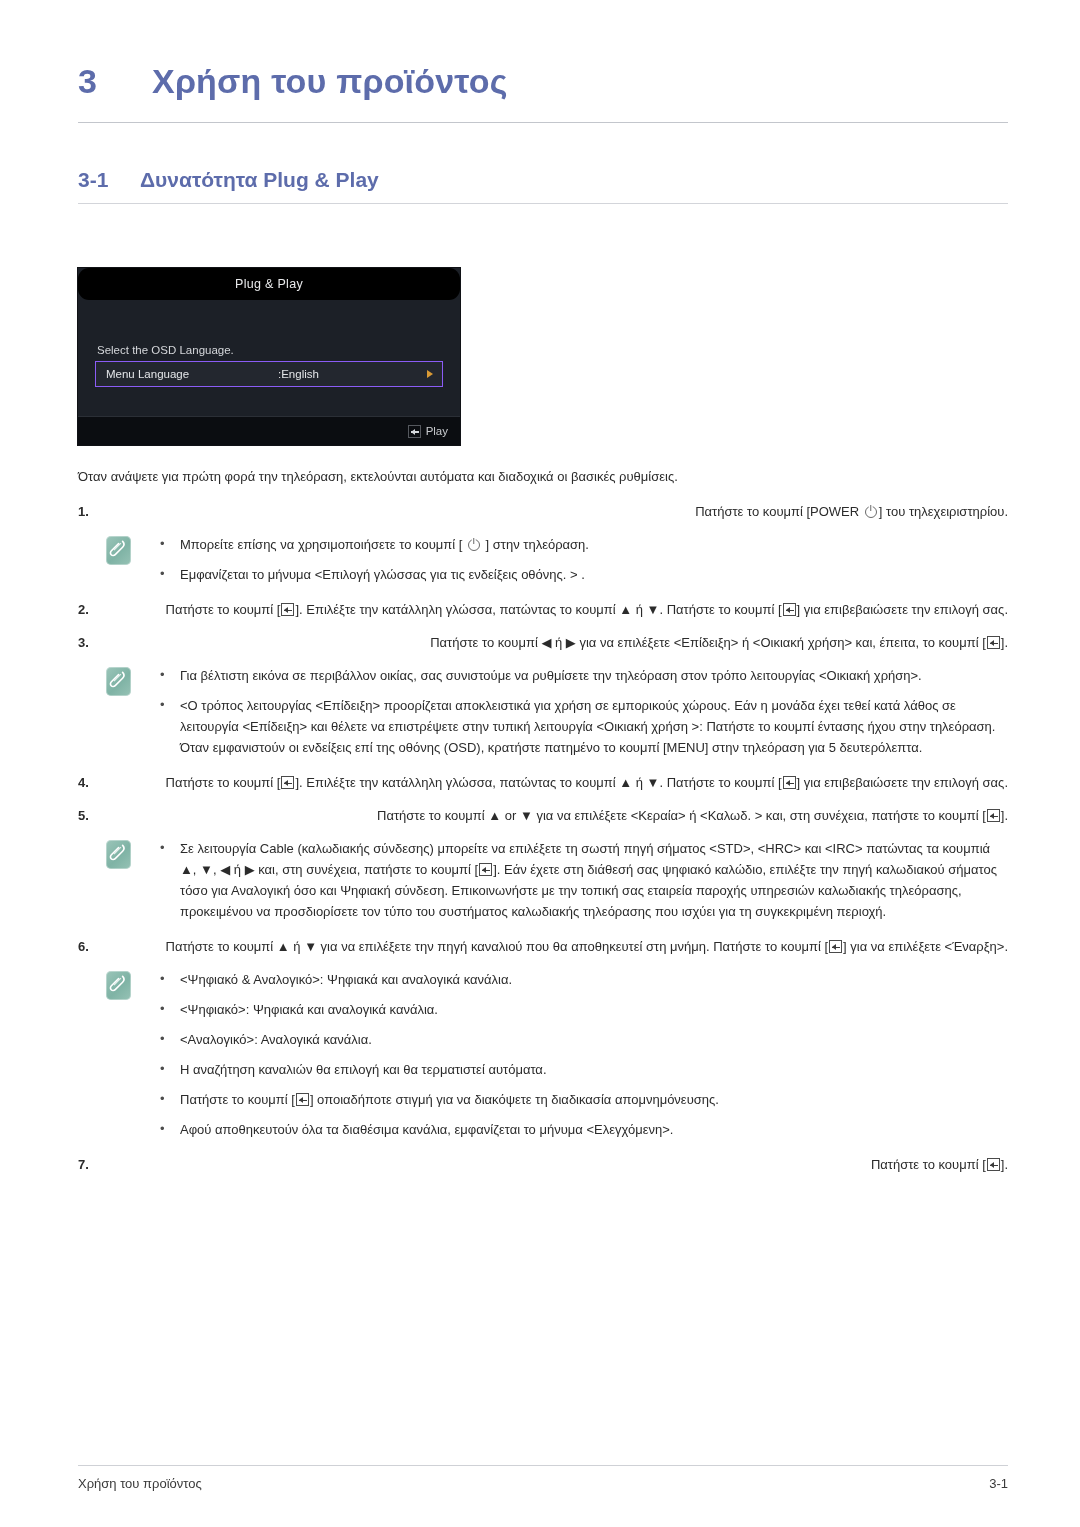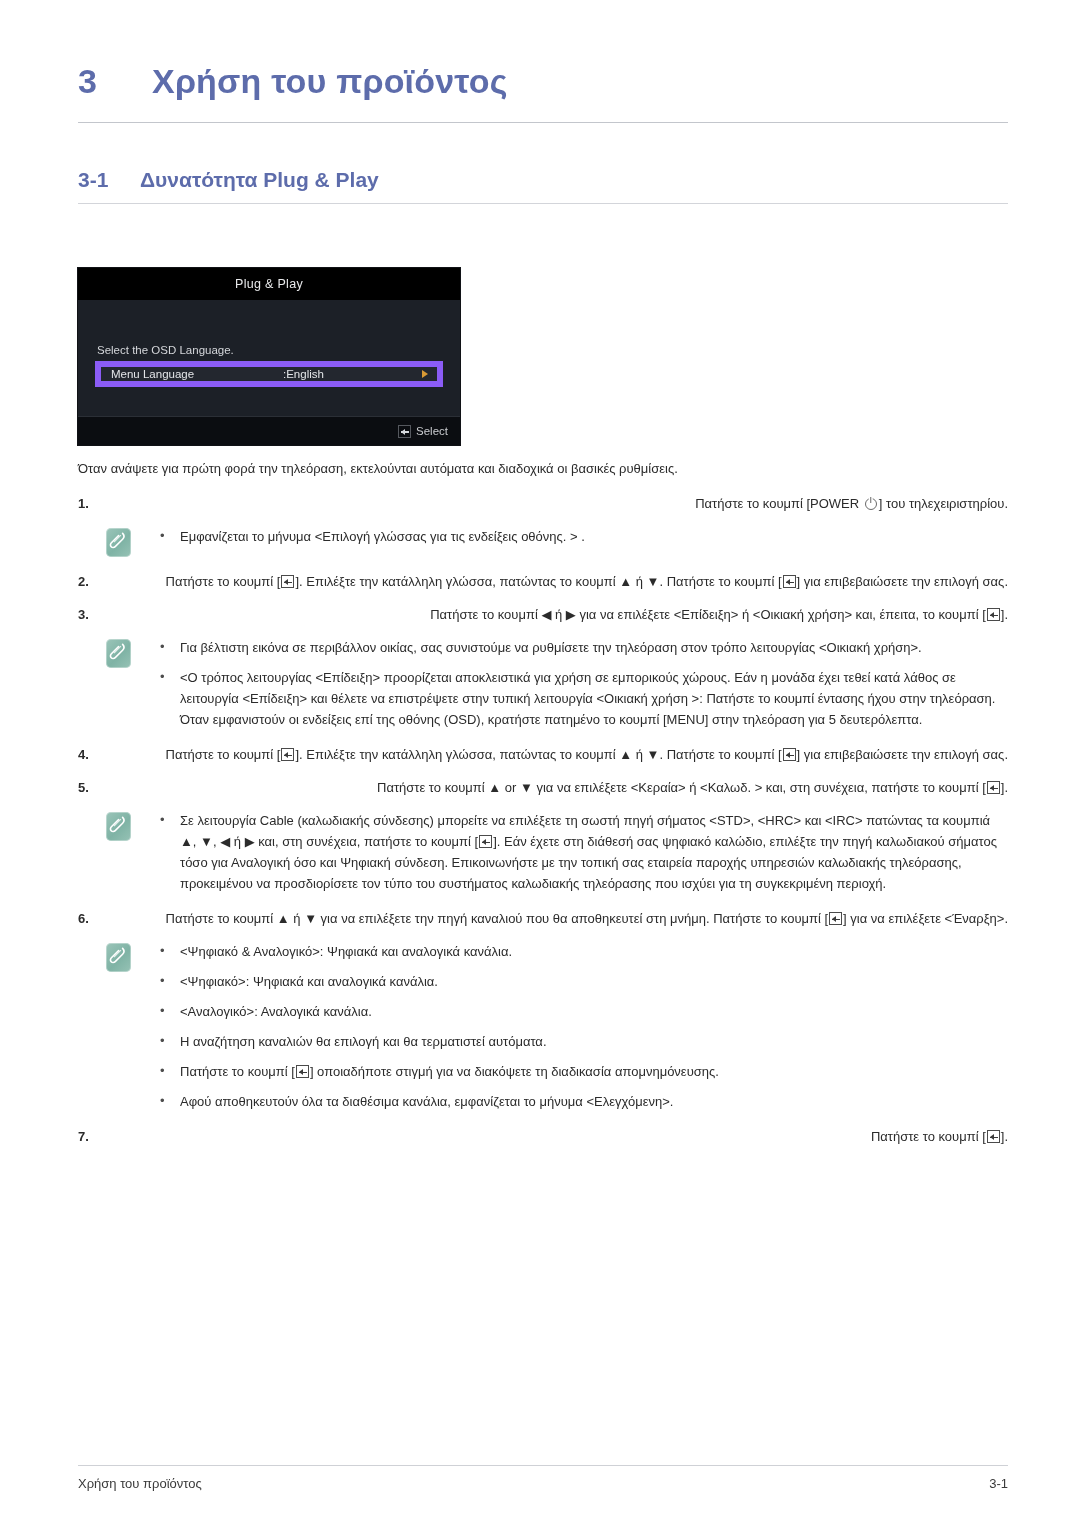--- a/index.html
+++ b/index.html
@@ -84,41 +84,42 @@
     color: #d8dade;
     font-size: 11.5px;
     overflow: hidden;
   }
   .osd-titlebar {
     height: 32px;
     background: #000000;
     display: flex;
     align-items: center;
     justify-content: center;
+    border-radius: 11px;
   }
   .osd-title {
     color: #e9eaec;
     font-size: 12.5px;
     letter-spacing: 0.3px;
   }
   .osd-prompt {
     position: absolute;
     left: 19px;
     top: 44px;
     color: #d4d6da;
     font-size: 11.5px;
     margin-top: 32px;
   }
   .osd-row {
     position: absolute;
     left: 17px;
     top: 93px;
     width: 348px;
     height: 26px;
-    border: 6px solid #8b5cf6;
+    border: 1px solid #8b5cf6;
     box-sizing: border-box;
     background: #23272f;
     display: flex;
     align-items: center;
   }
   .osd-row-label {
     margin-left: 10px;
     color: #e3e5e8;
     font-size: 11.5px;
     width: 120px;
@@ -239,21 +240,21 @@
   .content {
     position: absolute;
     left: 78px;
     top: 458px;
     width: 930px;
     font-size: 13px;
     line-height: 21px;
     color: #2b2b2b;
   }
   .para {
-    margin: 0 0 14px 0;
+    margin: 8px 0 14px 0;
   }
   .step {
     display: flex;
     margin: 0 0 12px 0;
   }
   .step-num {
     flex: 0 0 28px;
     font-weight: bold;
     font-size: 13px;
   }
@@ -344,41 +345,42 @@
     </div>
     <div class="osd-prompt">Select the OSD Language.</div>
     <div class="osd-row">
       <span class="osd-row-label">Menu Language</span>
       <span class="osd-row-value">:English</span>
       <span class="osd-row-arrow"></span>
     </div>
     <div class="osd-footbar">
       <span class="osd-enter">
         <span class="enter-glyph dark"></span>
-        <span>Select</span>
+        <span>Play</span>
       </span>
     </div>
   </div>
 
   <div class="content" id="content">
       <p class="para">Όταν ανάψετε για πρώτη φορά την τηλεόραση, εκτελούνται αυτόματα και διαδοχικά οι βασικές ρυθμίσεις.</p>
       <div class="step">
         <div class="step-num">1.</div>
         <div class="step-body">Πατήστε το κουμπί [POWER <span class="power-inline"></span>] του τηλεχειριστηρίου.</div>
       </div>
       <div class="note">
         <div class="note-icon">
           <div class="note-badge">
             <svg width="19" height="23" viewBox="0 0 19 23">
               <path d="M13.6 2.4 C15.4 4.2 15.4 6.4 13.6 8.2 L6.2 15.6 C5.0 16.8 3.2 16.8 2.2 15.7 C1.1 14.6 1.2 12.9 2.4 11.7 L9.6 4.6" fill="none" stroke="#ffffff" stroke-width="1.6" stroke-linecap="round"></path>
               <path d="M11.9 4.2 L5.0 11.2" fill="none" stroke="#e9f3f0" stroke-width="1.1"></path>
             </svg>
           </div>
         </div>
         <ul class="note-list">
+          <li>Μπορείτε επίσης να χρησιμοποιήσετε το κουμπί [ <span class="power-inline"></span> ] στην τηλεόραση.</li>
           <li>Εμφανίζεται το μήνυμα &lt;Επιλογή γλώσσας για τις ενδείξεις οθόνης. &gt; .</li>
         </ul>
       </div>
       <div class="step">
         <div class="step-num">2.</div>
         <div class="step-body">Πατήστε το κουμπί [<span class="enter-inline"></span>]. Επιλέξτε την κατάλληλη γλώσσα, πατώντας το κουμπί ▲ ή ▼. Πατήστε το κουμπί [<span class="enter-inline"></span>] για επιβεβαιώσετε την επιλογή σας.</div>
       </div>
       <div class="step">
         <div class="step-num">3.</div>
         <div class="step-body">Πατήστε το κουμπί ◀ ή ▶ για να επιλέξετε &lt;Επίδειξη&gt; ή &lt;Οικιακή χρήση&gt; και, έπειτα, το κουμπί [<span class="enter-inline"></span>].</div>

